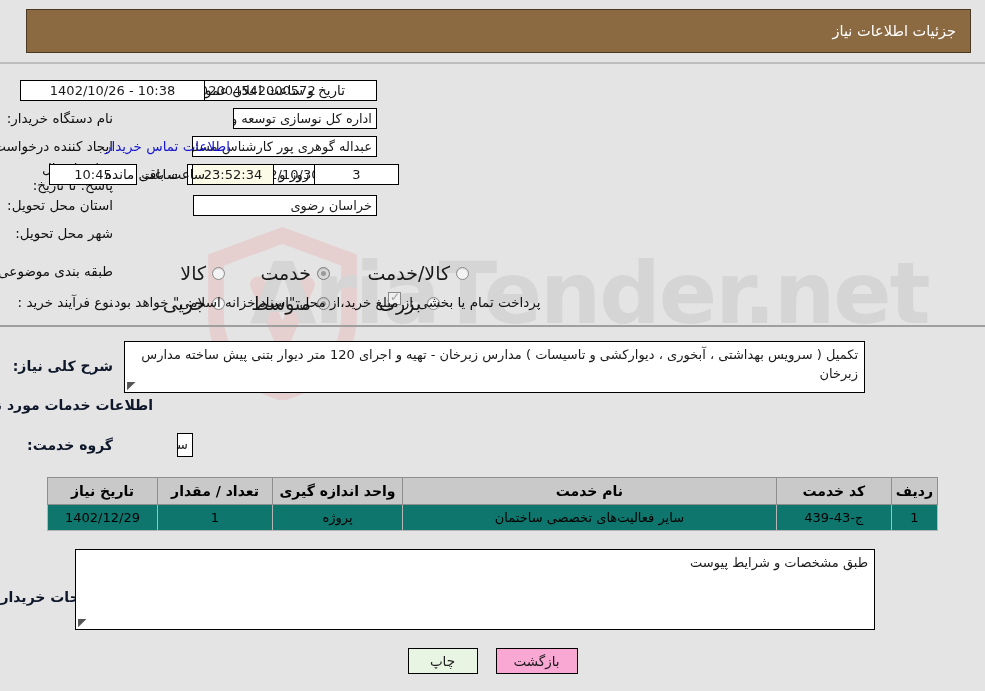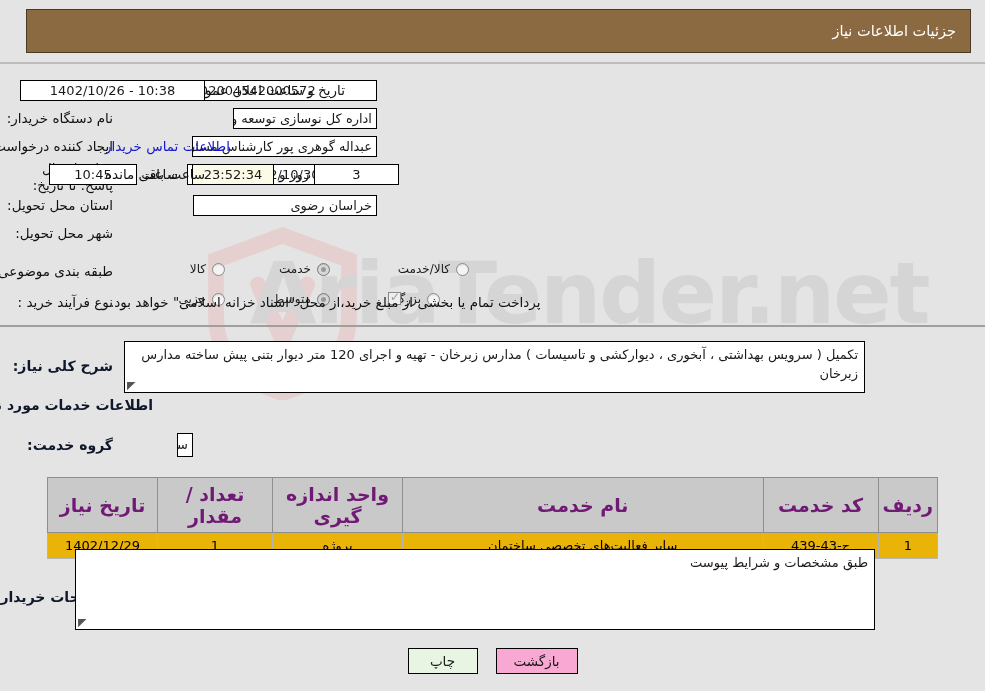--- a/index.html
+++ b/index.html
@@ -110,21 +110,21 @@
     box-shadow: inset 0 1px 1px rgba(0,0,0,.12);
   }
   .radio.on { background: #d8d8d8; border-color: #7a7a7a; }
   .radio.on::after {
     content: ""; display: block;
     width: 5px; height: 5px;
     margin: 3px auto 0;
     border-radius: 50%;
     background: #9a9a9a;
   }
-  .rlabel { font-size: 12px; margin-right: 6px; white-space: nowrap; }
+  .rlabel { font-size: 19px; margin-right: 6px; white-space: nowrap; }
   .chk {
     width: 13px; height: 13px;
     border: 1px solid #8a8a8a;
     background: #eeeeee;
     display: inline-block;
     position: relative;
   }
   .chk::after {
     content: "\2713";
     position: absolute; left: 1px; top: -3px;
@@ -167,36 +167,36 @@
     position: absolute;
     left: 47px; top: 477px;
     width: 891px;
     border-collapse: collapse;
     z-index: 9;
     background: #fff;
   }
   #tbl th {
     background: #c9c9c9;
     border: 1px solid #8e8e8e;
-    font-size: 19px;
+    font-size: 14px;
     font-weight: bold;
-    color: #701a75;
+    color: #000000;
     padding: 5px 4px;
     height: 26px;
   }
   #tbl td {
     background: #ffffff;
     border: 1px solid #b5b5b5;
     font-size: 13px;
     text-align: center;
     padding: 5px 4px;
     height: 26px;
     color: #000;
   }
-  #tbl tr.row td { background: #eab308; }
+  #tbl tr.row td { background: #0f766e; }
 
   
   #btns {
     position: absolute;
     left: 0; top: 648px;
     width: 985px;
     display: flex;
     justify-content: center;
     gap: 18px;
     z-index: 12;

